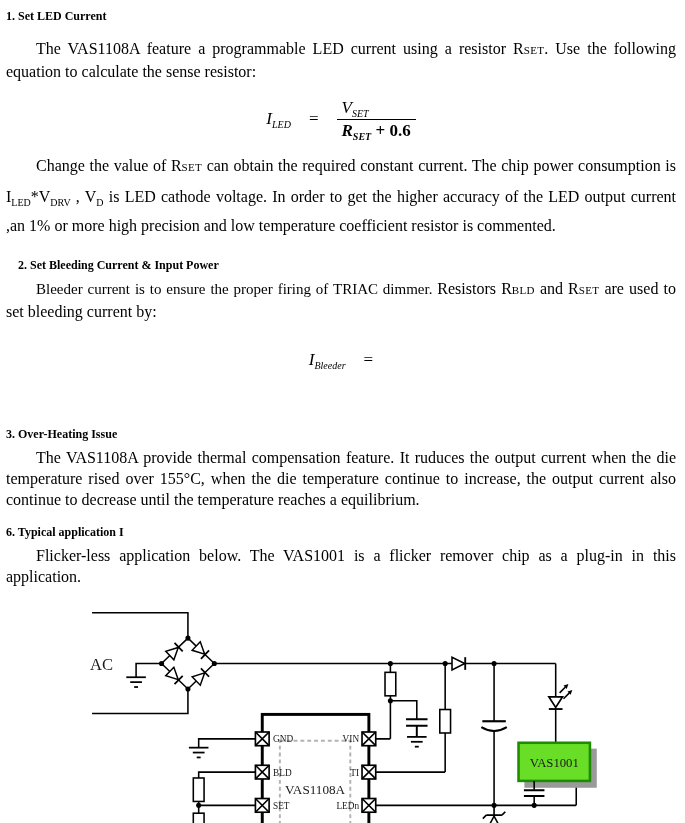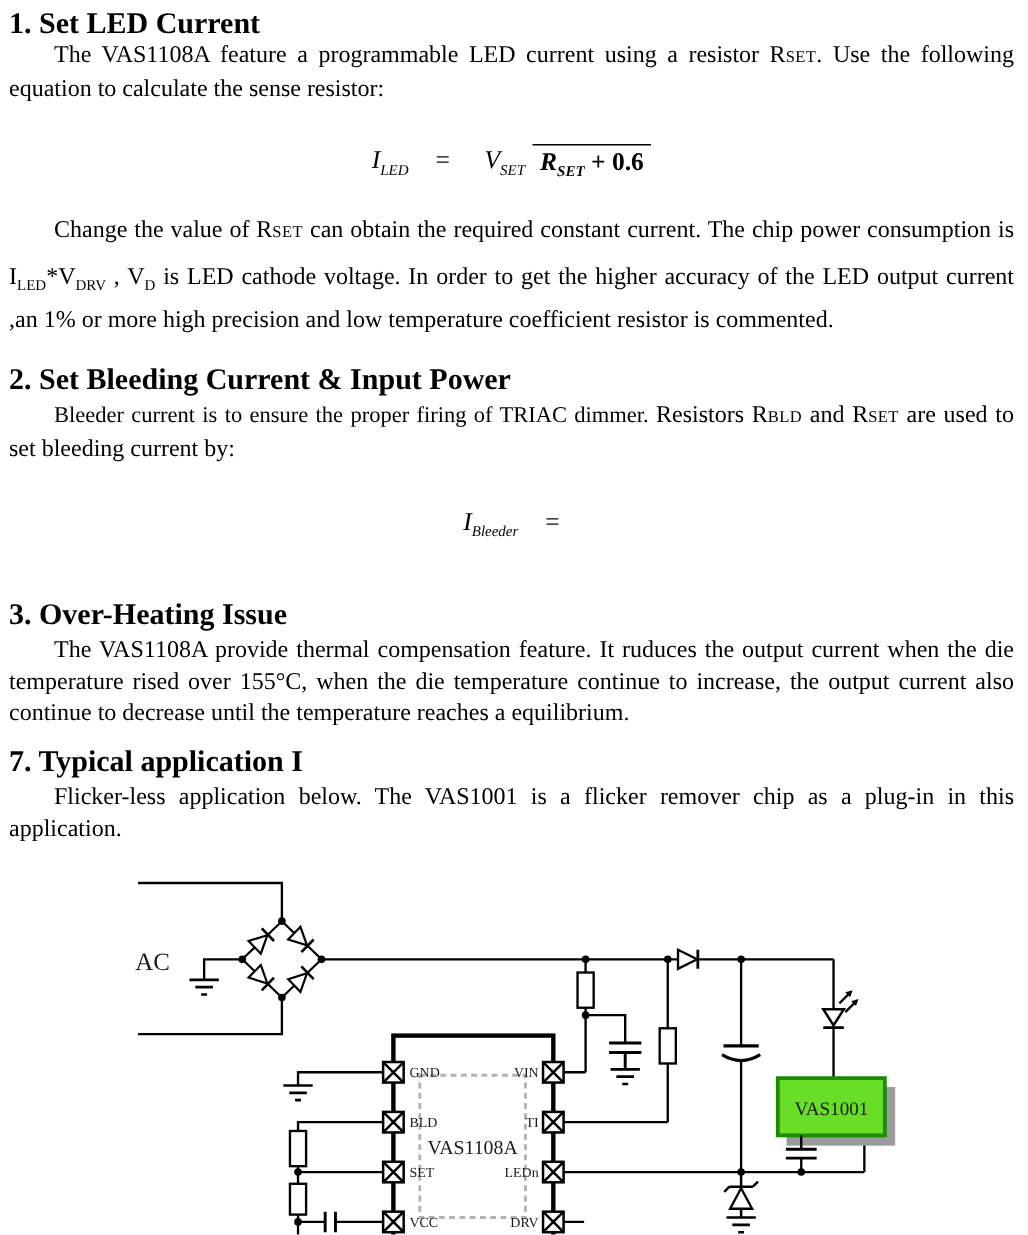--- a/index.html
+++ b/index.html
@@ -1,44 +1,44 @@
 <!DOCTYPE html>
 <html><head>
 <meta charset="utf-8">
 <style>
   html,body{margin:0;padding:0;background:#fff;}
   body{width:685px;height:823px;overflow:hidden;box-sizing:border-box;
        padding:7px 9px 0 6px;
        font-family:"Liberation Serif",serif;color:#000;}
-  .heading{font-weight:bold;font-size:20px;line-height:19px;margin:0;}
+  .heading{font-weight:bold;font-size:12px;line-height:19px;margin:0;}
   .para{margin:0;text-align:justify;text-indent:30px;font-size:16px;line-height:22px;}
   .para.wide{line-height:29px;margin-top:9px;}
   .para.tight{line-height:21px;margin-top:3px;}
   .sc{font-size:11px;letter-spacing:.3px;}
   .small-seg{font-size:15px;}
   .imath{}
   sub{font-size:10px;line-height:0;}
   .equation{display:flex;justify-content:center;align-items:center;gap:18px;
             font-style:italic;font-size:17px;}
   .eq1-block{margin:13px 0 7px 0;height:46px;}
   .eq2-block{margin:13px 0 0 0;height:50px;}
-  .frac{display:inline-flex;flex-direction:row;align-items:flex-end;}
+  .frac{display:inline-flex;flex-direction:column;align-items:flex-start;}
   .frac .num{padding:0 5px 1px;}
   .frac .den{border-top:1.4px solid #000;padding:1px 5px 0;font-weight:bold;}
   .eq-plain{font-style:normal;}
-  .mt16{margin-top:16px;} .mt28{margin-top:28px;} .mt13{margin-top:13px;}
+  .mt16{margin-top:16px;margin-left:12px;} .mt28{margin-top:40px;} .mt13{margin-top:13px;}
   .circuit-wrap{margin-top:4px;}
   svg{display:block;}
   svg text{font-family:"Liberation Serif",serif;fill:#1a1a1a;}
 </style>
 </head>
 <body>
 
 <h3 class="heading">1. Set LED Current</h3>
-<p class="para" style="margin-top:0"><span>The VAS1108A feature a programmable LED current using a resistor R</span><span class="sc">SET</span><span>. Use the following equation to calculate the sense resistor:</span></p>
+<p class="para" style="margin-top:12px"><span>The VAS1108A feature a programmable LED current using a resistor R</span><span class="sc">SET</span><span>. Use the following equation to calculate the sense resistor:</span></p>
 
 <div class="equation eq1-block">
   <span><span>I</span><sub>LED</sub></span>
   <span class="eq-plain">=</span>
   <span class="frac">
     <span class="num"><span>V</span><sub>SET</sub></span>
     <span class="den"><span>R</span><sub>SET</sub><span class="eq-plain"> + 0.6</span></span>
   </span>
 </div>
 
@@ -48,21 +48,21 @@
 <p class="para tight"><span class="small-seg">Bleeder current is to ensure the proper firing of TRIAC dimmer. </span><span>Resistors R</span><span class="sc">BLD</span><span> and R</span><span class="sc">SET</span><span> are used to set bleeding current by:</span></p>
 
 <div class="equation eq2-block">
   <span><span>I</span><sub>Bleeder</sub></span>
   <span class="eq-plain">=</span>
 </div>
 
 <h3 class="heading mt28">3. Over-Heating Issue</h3>
 <p class="para tight">The VAS1108A provide thermal compensation feature. It ruduces the output current when the die temperature rised over 155°C, when the die temperature continue to increase, the output current also continue to decrease until the temperature reaches a equilibrium.</p>
 
-<h3 class="heading mt13">7.  Typical application I</h3>
+<h3 class="heading mt13">6.  Typical application I</h3>
 <p class="para tight">Flicker-less application below. The VAS1001 is a flicker remover chip as a plug-in in this application.</p>
 
 <div class="circuit-wrap">
 <svg width="670" height="283" viewBox="0 0 685 283">
   <defs>
     <g id="diode-sym">
       <polygon points="-7,-6 -7,6 5,0" fill="#fff" stroke="#000" stroke-width="1.5"></polygon>
       <line x1="5.5" y1="-6" x2="5.5" y2="6" stroke="#000" stroke-width="1.8"></line>
     </g>
     <g id="gnd-sym">

